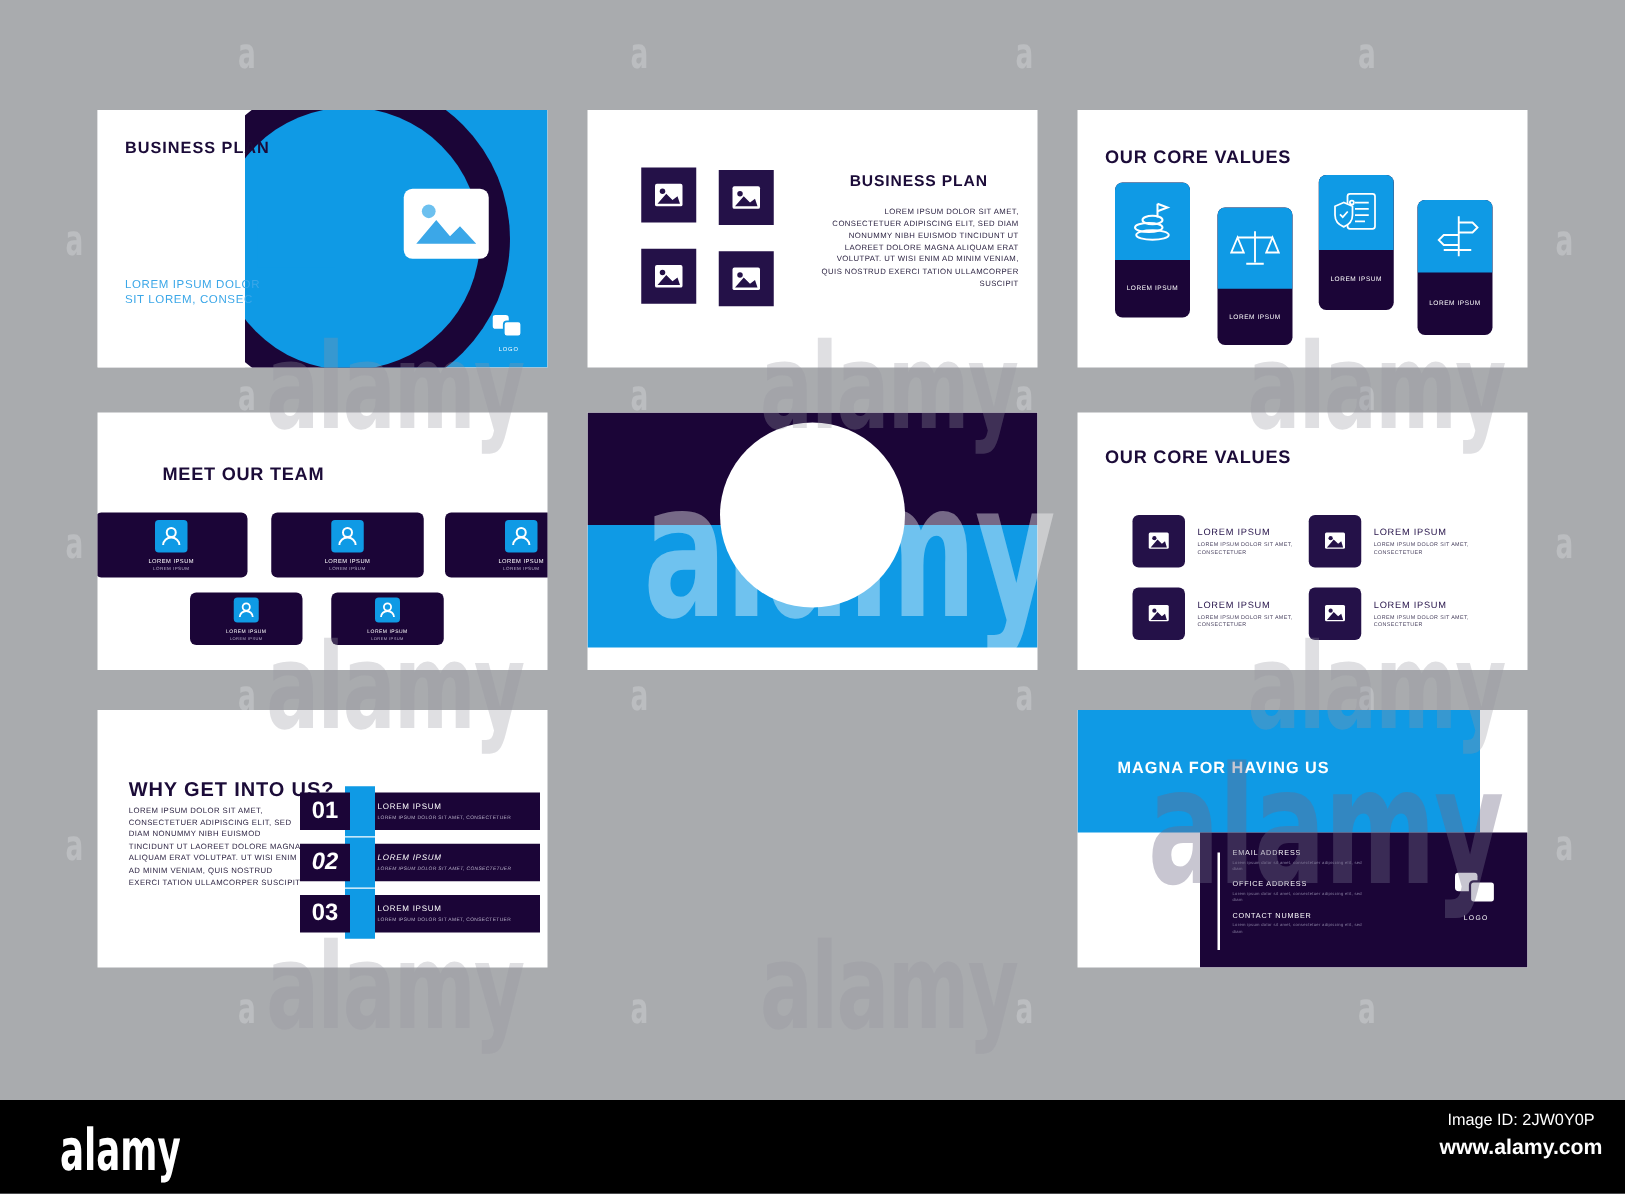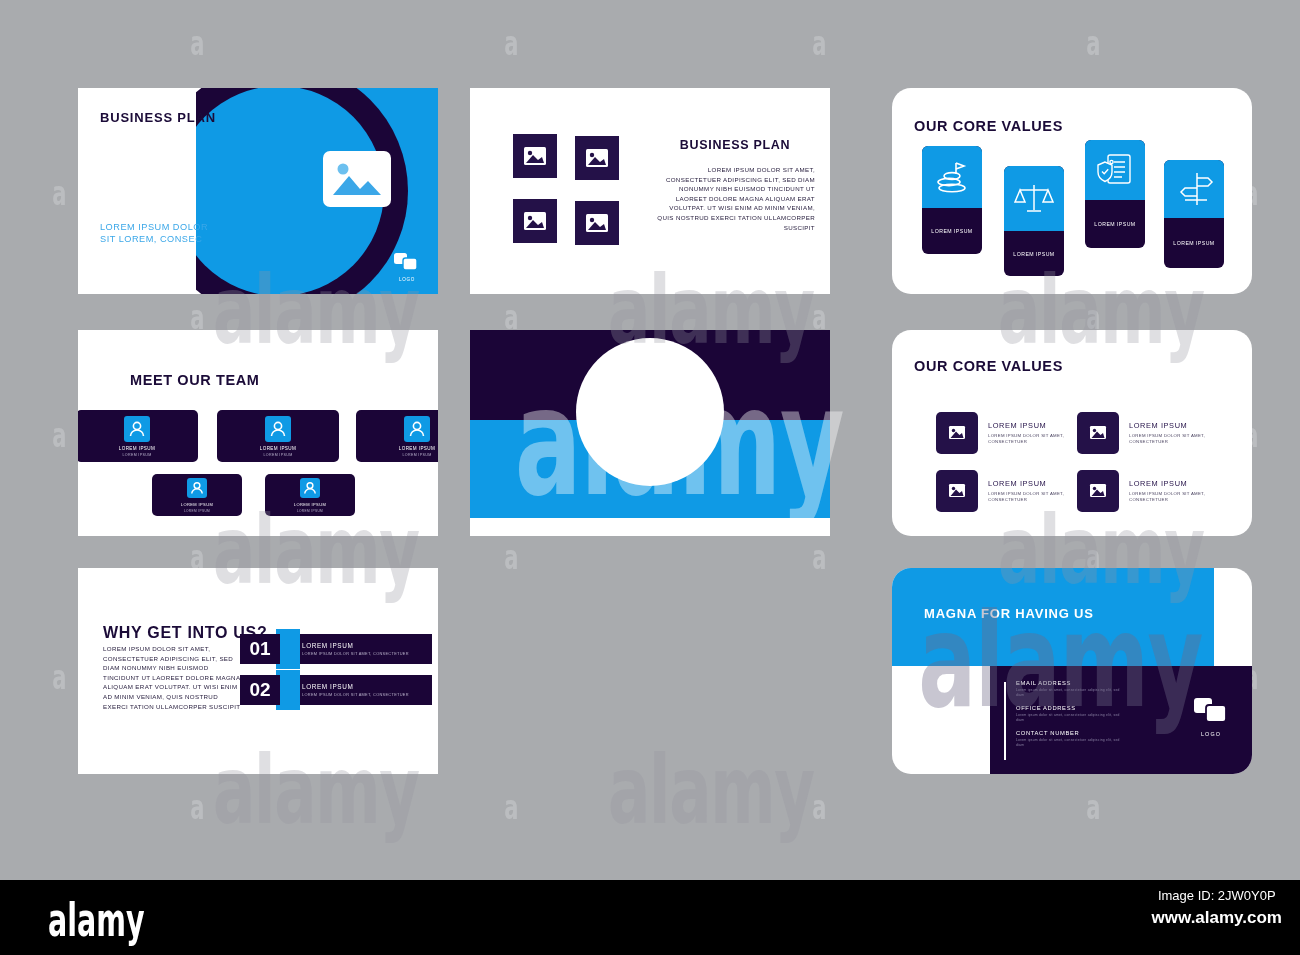--- a/index.html
+++ b/index.html
@@ -12,21 +12,21 @@
   .wm-a{position:absolute;color:#c2c4c6;font-weight:bold;font-size:34px;
         line-height:1;opacity:.75;pointer-events:none;user-select:none;
         font-family:"DejaVu Sans", sans-serif;transform:scaleX(.62);}
   .wm-big{position:absolute;color:rgba(255,255,255,.40);font-weight:bold;
         font-family:"DejaVu Sans", sans-serif;pointer-events:none;
         user-select:none;transform:scaleX(.66);letter-spacing:-2px;}
   .wm-grey{color:rgba(120,120,135,.33);}
   
   .grid{position:absolute;left:0;top:0;width:1300px;height:880px;}
   .slide{position:absolute;background:#ffffff;overflow:hidden;}
-  .c1{left:78px;}.c2{left:470px;}.c3{left:892px;border-radius:19px;}
+  .c1{left:78px;}.c2{left:470px;}.c3{left:862px;}
   .r1{top:88px;}.r2{top:330px;}.r3{top:568px;}
   .w{width:360px;}.h{height:206px;}
   
   .title{font-size:14.5px;letter-spacing:.6px;color:#1b0b38;font-weight:600;}
   .body-txt{font-size:6.2px;line-height:1.55;letter-spacing:.35px;color:#2a2140;}
   
   .s1-title{position:absolute;left:22px;top:22px;font-size:13px;letter-spacing:.8px;}
   .s1-sub{position:absolute;left:22px;top:133px;font-size:9.2px;letter-spacing:.5px;
           color:#3ba7e8;line-height:1.35;font-weight:500;}
   .s1-blue{position:absolute;right:0;top:0;width:183px;height:206px;background:#0f9ae5;}
@@ -388,29 +388,37 @@
 
     <div class="s7-row" style="left:162px;top:66px;width:192px;">
       <div class="s7-shadow"></div>
       <div class="s7-num">01</div>
       <div class="s7-bar">
         <div class="s7-h">LOREM IPSUM</div>
         <div class="s7-p">LOREM IPSUM DOLOR SIT AMET, CONSECTETUER</div>
       </div>
     </div>
 
-    <div class="s7-row" style="left:162px;top:107px;width:168px;">
+    <div class="s7-row" style="left:162px;top:107px;width:168px;font-style:italic;">
       <div class="s7-shadow"></div>
       <div class="s7-num">02</div>
       <div class="s7-bar">
         <div class="s7-h">LOREM IPSUM</div>
         <div class="s7-p">LOREM IPSUM DOLOR SIT AMET, CONSECTETUER</div>
       </div>
     </div>
 
+    <div class="s7-row" style="left:162px;top:148px;width:192px;">
+      <div class="s7-shadow"></div>
+      <div class="s7-num">03</div>
+      <div class="s7-bar">
+        <div class="s7-h">LOREM IPSUM</div>
+        <div class="s7-p">LOREM IPSUM DOLOR SIT AMET, CONSECTETUER</div>
+      </div>
+    </div>
   </div>
 
 
   <div class="slide c3 r3 w h">
     <div class="s9-blue"></div>
     <div class="s9-dark"></div>
     <div class="s9-title">MAGNA FOR HAVING US</div>
     <div class="s9-line"></div>
 
     <div class="s9-blk" style="top:112px;">

